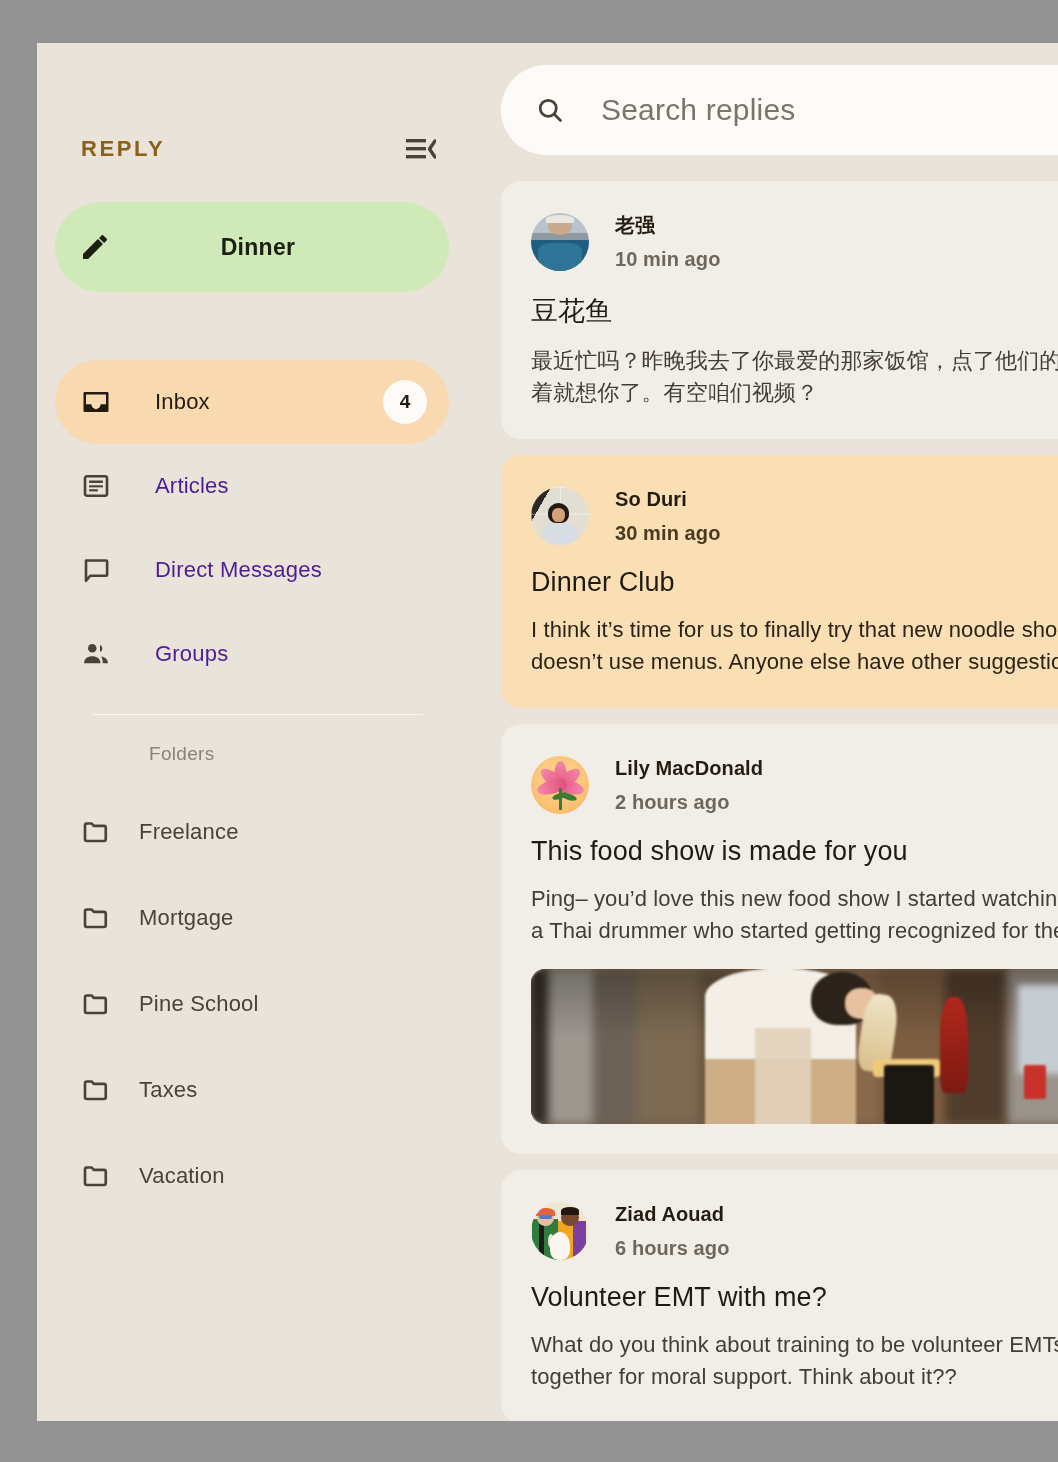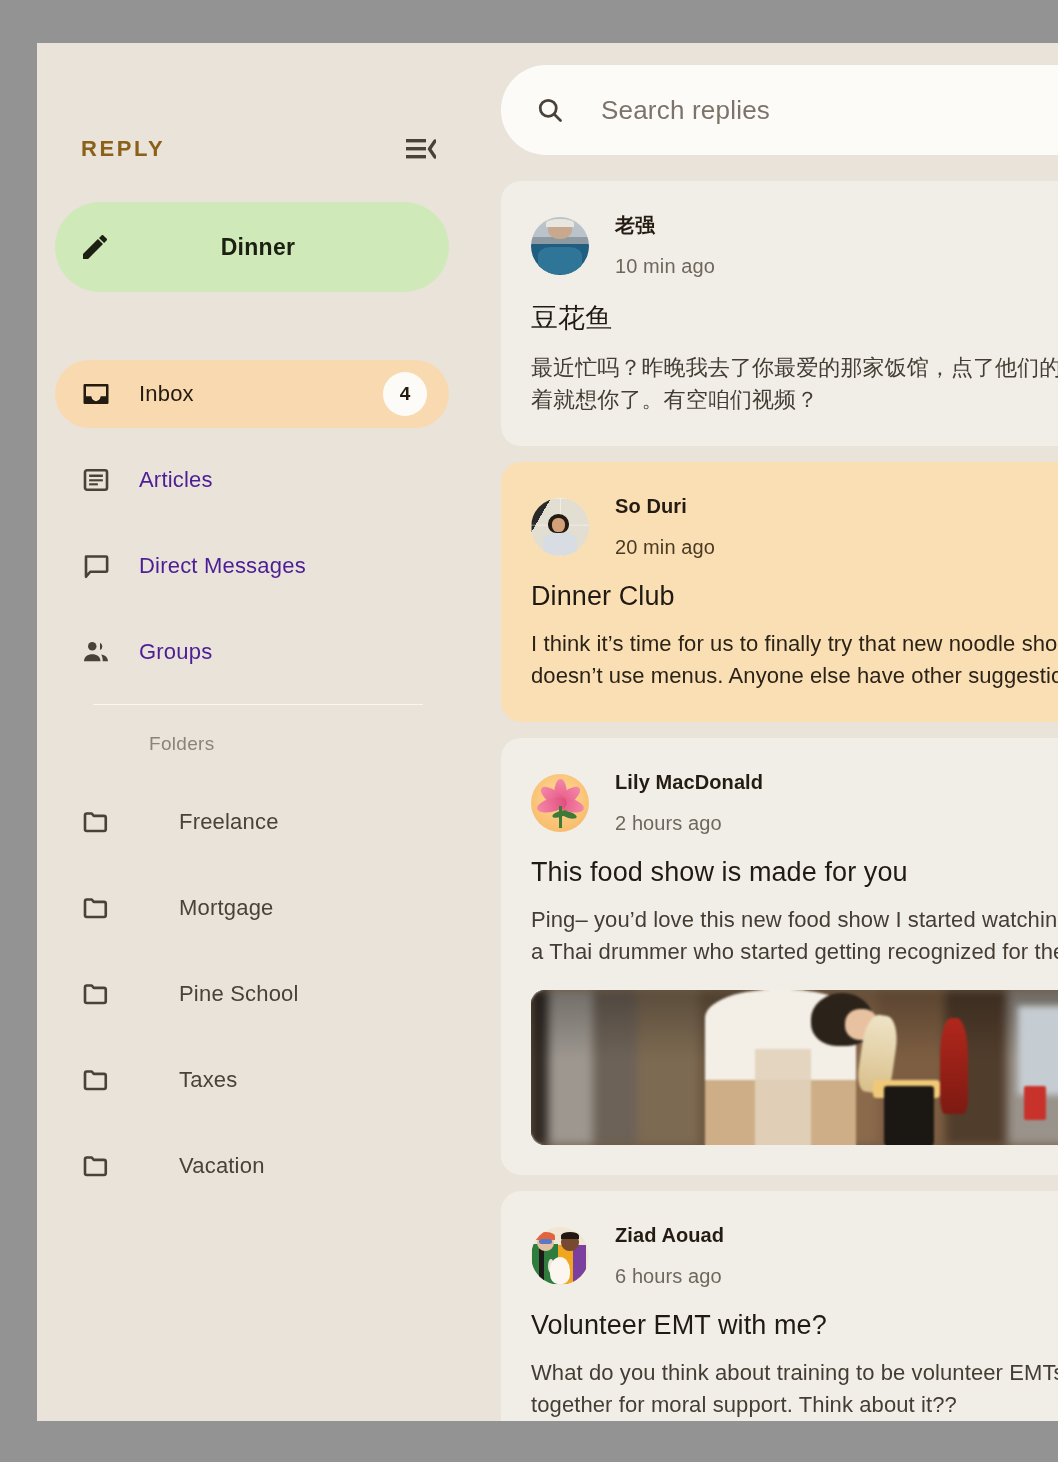--- a/index.html
+++ b/index.html
@@ -73,27 +73,28 @@
     font-size: 23px;
     font-weight: 700;
     color: #1B2013;
     letter-spacing: .3px;
     padding-right: 44px;
   }
 
   .nav-list { margin-top: 68px; }
 
   .nav-item {
-    height: 68px;
+    height: 84px;
     display: flex;
     align-items: center;
     padding-left: 26px;
     border-radius: 44px;
-    margin: 18px 18px;
+    margin: 0 18px;
     cursor: pointer;
+    gap: 16px;
   }
   .nav-item .nav-ico { width: 38px; display:flex; align-items:center; justify-content:flex-start; }
   .nav-item .nav-label {
     margin-left: 20px;
     font-size: 22px;
     color: #4c1d95;
     letter-spacing: .2px;
   }
   .nav-item.selected { background: #F8D9B0; }
   .nav-item.selected .nav-label { color: #231A10; font-weight: 400; }
@@ -123,21 +124,20 @@
 
   .folder-list { margin-top: 24px; }
   .folder-item {
     height: 86px;
     display: flex;
     align-items: center;
     padding-left: 26px;
     margin: 0 18px;
     border-radius: 44px;
     cursor: pointer;
-    gap: 40px;
   }
   .folder-item .nav-ico { width: 38px; display:flex; align-items:center; }
   .folder-item .nav-label {
     margin-left: 20px;
     font-size: 22px;
     color: #4A4238;
     letter-spacing: .2px;
   }
 
   
@@ -152,21 +152,21 @@
     background: #FDFBF8;
     border-radius: 46px;
     display: flex;
     align-items: center;
     padding-left: 34px;
     width: 620px;
     cursor: text;
   }
   .search-ico { line-height: 0; margin-right: 36px; }
   .search-placeholder {
-    font-size: 26px;
+    font-size: 30px;
     color: #7C746A;
     letter-spacing: .2px;
   }
 
   .card-list { margin-top: 26px; }
 
   .mail-card {
     background: #F1EEE8;
     border-radius: 20px;
     padding: 32px 30px 30px 30px;
@@ -189,23 +189,23 @@
   .meta { margin-left: 26px; }
   .sender {
     font-size: 20px;
     font-weight: 700;
     color: #241C12;
     letter-spacing: .1px;
     line-height: 1.2;
   }
   .timestamp {
     font-size: 20px;
-    font-weight: 400;
+    font-weight: 700;
     color: #6F675C;
-    margin-top: 17px;
+    margin-top: 10px;
     letter-spacing: .1px;
     line-height: 1.2;
   }
   .mail-card.highlight .timestamp { color: #4A3A22; }
 
   .subject {
     margin-top: 22px;
     font-size: 27px;
     color: #1F1A13;
     letter-spacing: .1px;
@@ -526,21 +526,21 @@
         <div class="card-head">
           <div class="avatar">
             <span class="av-photo2"></span>
             <span class="av-photo2-grid"></span>
             <span class="av-photo2-hair"></span>
             <span class="av-photo2-face"></span>
             <span class="av-photo2-body"></span>
           </div>
           <div class="meta">
             <div class="sender">So Duri</div>
-            <div class="timestamp">20 min ago</div>
+            <div class="timestamp">30 min ago</div>
           </div>
         </div>
         <div class="subject">Dinner Club</div>
         <div class="preview">I think it’s time for us to finally try that new noodle shop d
 doesn’t use menus. Anyone else have other suggestions </div>
       </article>
 
       <article class="mail-card">
         <div class="card-head">
           <div class="avatar">

